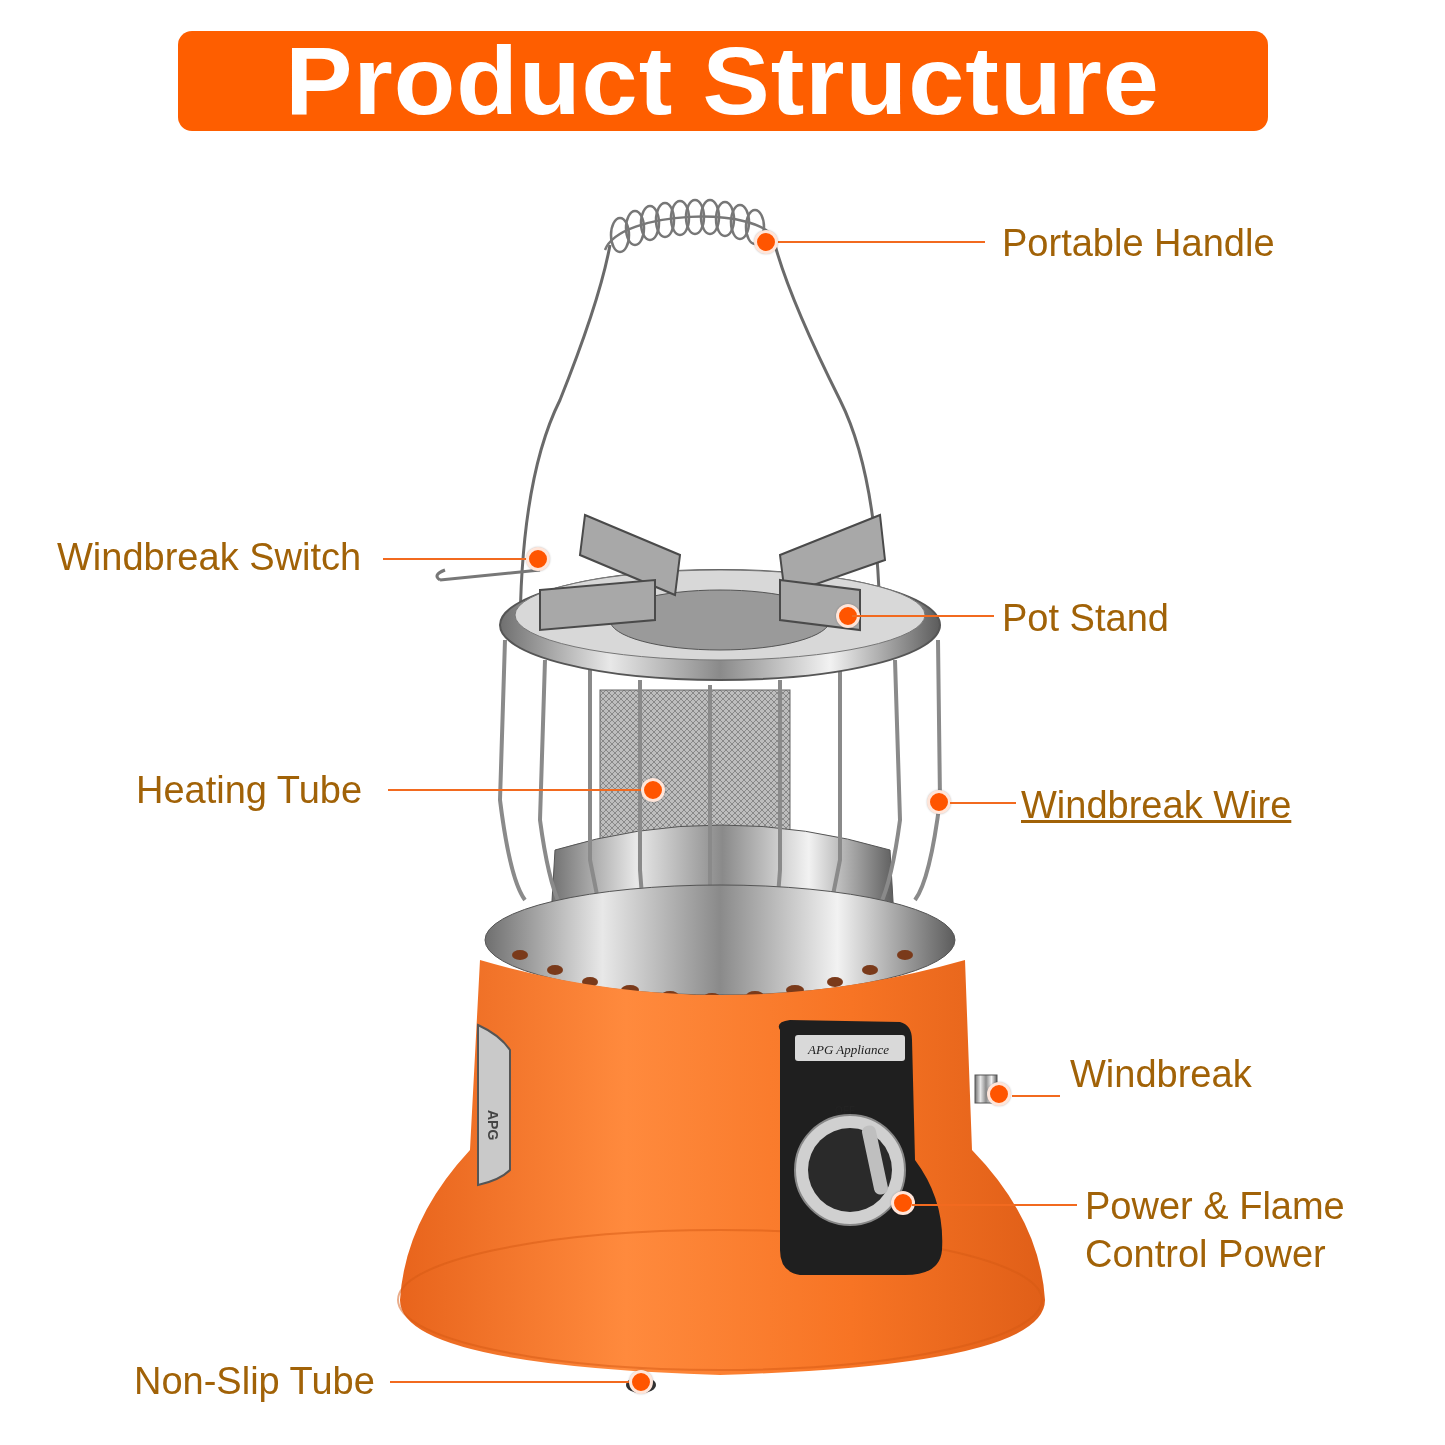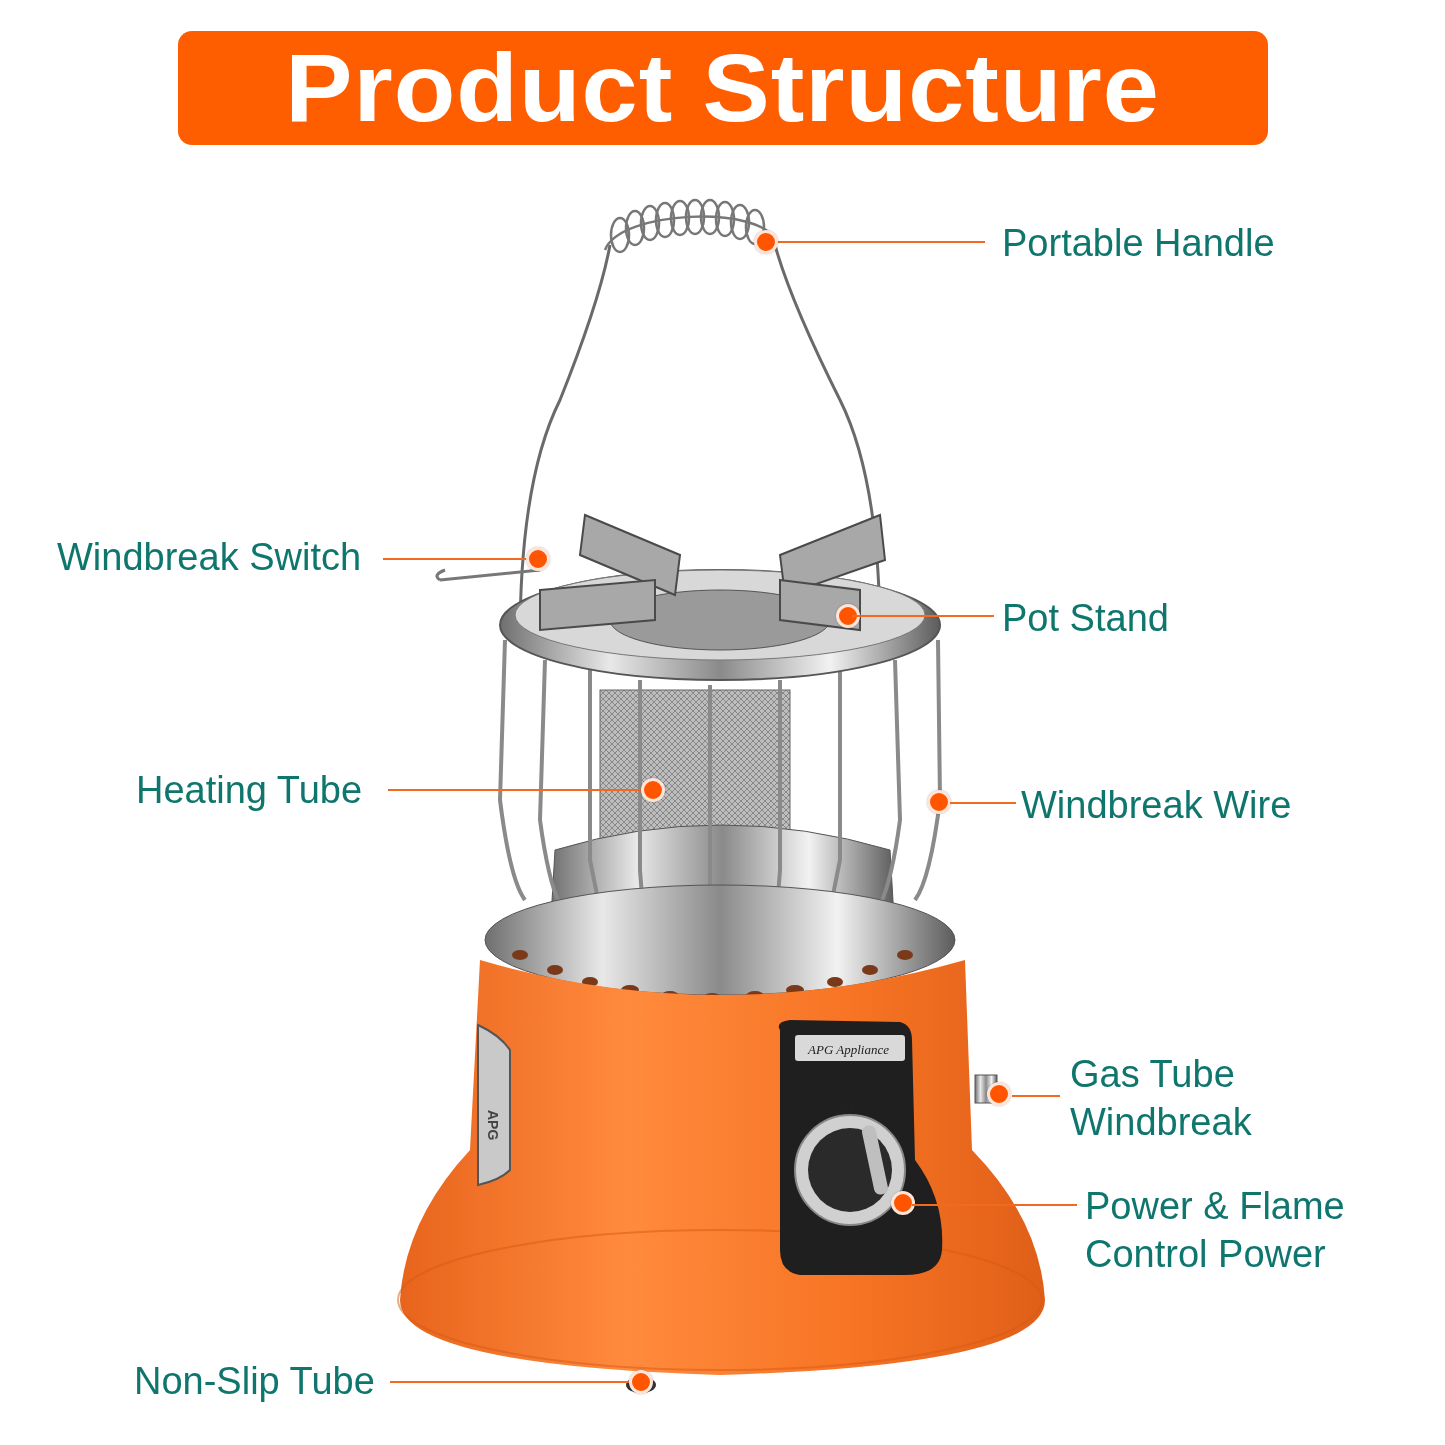--- a/index.html
+++ b/index.html
@@ -1,27 +1,27 @@
 <!DOCTYPE html>
 <html><head>
 <meta charset="utf-8">
 <style>
   html, body { margin: 0; padding: 0; background: #ffffff; }
   body { width: 1445px; height: 1445px; position: relative; overflow: hidden; font-family: "Liberation Sans", sans-serif; }
   .banner {
-    position: absolute; left: 178px; top: 31px; width: 1090px; height: 114px;
+    position: absolute; left: 178px; top: 31px; width: 1090px; height: 100px;
     background: #fe5e00; border-radius: 14px;
     display: flex; align-items: center; justify-content: center;
   }
   .banner-title {
     color: #ffffff; font-weight: bold; font-size: 96px; letter-spacing: 1px;
     font-family: "Liberation Sans", sans-serif; transform: scaleX(1.05);
   }
   .label {
-    position: absolute; color: #0f766e; font-size: 38px; line-height: 48px;
+    position: absolute; color: #a16207; font-size: 38px; line-height: 48px;
     font-family: "Liberation Sans", sans-serif; white-space: nowrap;
   }
   .leader { position: absolute; height: 2px; background: #f26a1f; }
   .dot {
     position: absolute; width: 18px; height: 18px; border-radius: 50%;
     background: #ff5500; border: 3px solid rgba(255,255,255,0.85);
     box-shadow: 0 0 2px rgba(0,0,0,0.25); transform: translate(-12px,-12px);
   }
   svg.product { position: absolute; left: 0; top: 0; }
 </style>
@@ -162,28 +162,27 @@
 </div>
 
 <div class="label" style="left:136px; top:766px;">
   <span>Heating Tube</span>
 </div>
 <div class="leader" style="left:388px; top:789px; width:262px;"></div>
 <div class="dot" style="left:653px; top:790px;"></div>
 
 <div class="dot" style="left:939px; top:802px;"></div>
 <div class="leader" style="left:950px; top:802px; width:66px;"></div>
-<div class="label" style="left:1021px; top:781px;">
+<div class="label" style="left:1021px; top:781px;text-decoration:underline;">
   <div>Windbreak Wire</div>
 </div>
 
 <div class="dot" style="left:999px; top:1094px;"></div>
 <div class="leader" style="left:1012px; top:1095px; width:48px;"></div>
 <div class="label" style="left:1070px; top:1050px;">
-  <div>Gas Tube</div>
   <div>Windbreak</div>
 </div>
 
 <div class="dot" style="left:903px; top:1203px;"></div>
 <div class="leader" style="left:912px; top:1204px; width:165px;"></div>
 <div class="label" style="left:1085px; top:1182px;">
   <div>Power &amp; Flame</div>
   <div>Control Power</div>
 </div>
 

